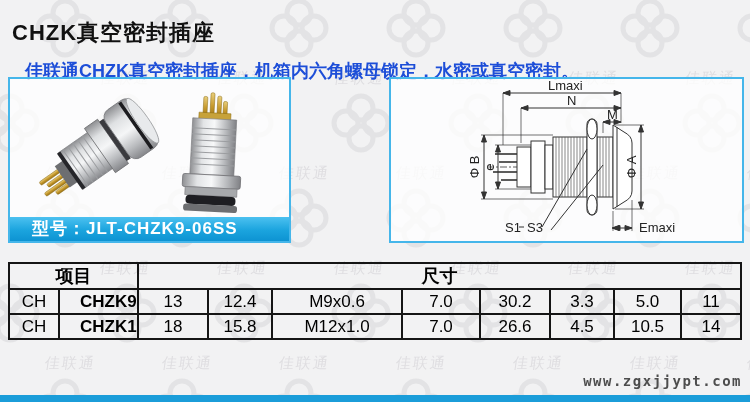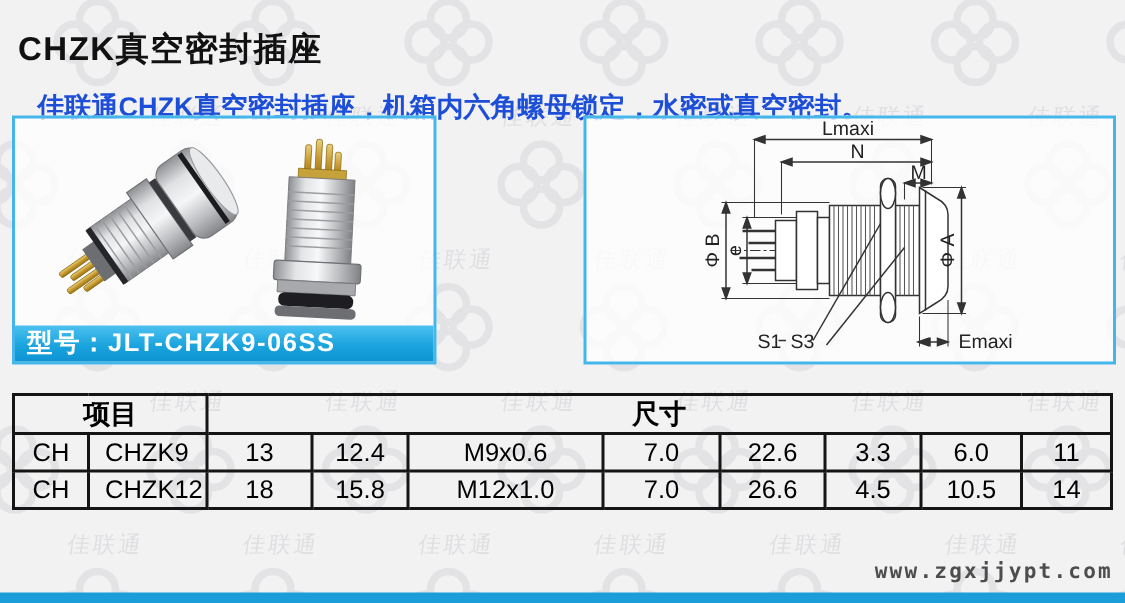--- a/index.html
+++ b/index.html
@@ -21,36 +21,36 @@
   }
   .photo-box{
     left:8px;top:77px;width:279px;height:162px;
     border:2px solid #45b6ea;background:rgba(255,255,255,0.78);
   }
   .photo-area{position:absolute;left:0;top:0;width:279px;height:138px;}
   .model-bar{
     position:absolute;left:0;bottom:0;width:279px;height:24px;
     background:linear-gradient(to bottom,#4cc1f0 0%,#1ba4de 55%,#0d93d2 100%);
     color:#ffffff;font-size:17px;font-weight:bold;line-height:24px;
-    padding-left:8px;box-sizing:border-box;letter-spacing:1px;white-space:nowrap;
+    padding-left:22px;box-sizing:border-box;letter-spacing:1px;white-space:nowrap;
   }
   .diagram-box{
     left:389px;top:77px;width:351px;height:162px;
     border:2px solid #45b6ea;background:rgba(255,255,255,0.78);
   }
   .spec-table{
     left:8px;top:262px;width:732px;border-collapse:collapse;
     table-layout:fixed;background:transparent;
   }
   .spec-table td{
     border:2px solid #151515;text-align:center;height:23px;
     font-size:17px;color:#000000;padding:0 2px;overflow:hidden;white-space:nowrap;
   }
   .spec-table td.zh{font-weight:bold;font-size:18px;}
-  .spec-table td.model-cell{text-align:left;padding-left:10px;}
+  .spec-table td.model-cell{text-align:left;padding-left:20px;font-weight:bold;}
   .site-url{
     right:8px;top:373px;font-family:"DejaVu Sans Mono","Liberation Mono",monospace;
     font-size:14px;font-weight:bold;color:#4d4d4d;letter-spacing:1.5px;
   }
   .bottom-bar{left:0;bottom:0;width:750px;height:7px;background:#1b9dd9;}
   svg text{font-family:"Liberation Sans","DejaVu Sans",sans-serif;}
 </style>
 </head>
 <body>
 
@@ -303,23 +303,23 @@
     <td colspan="2" class="zh">项目</td>
     <td colspan="8" class="zh">尺寸</td>
   </tr>
   <tr>
     <td>CH</td>
     <td class="model-cell">CHZK9</td>
     <td>13</td>
     <td>12.4</td>
     <td>M9x0.6</td>
     <td>7.0</td>
-    <td>22.6</td>
+    <td>30.2</td>
     <td>3.3</td>
-    <td>6.0</td>
+    <td>5.0</td>
     <td>11</td>
   </tr>
   <tr>
     <td>CH</td>
     <td class="model-cell">CHZK12</td>
     <td>18</td>
     <td>15.8</td>
     <td>M12x1.0</td>
     <td>7.0</td>
     <td>26.6</td>

